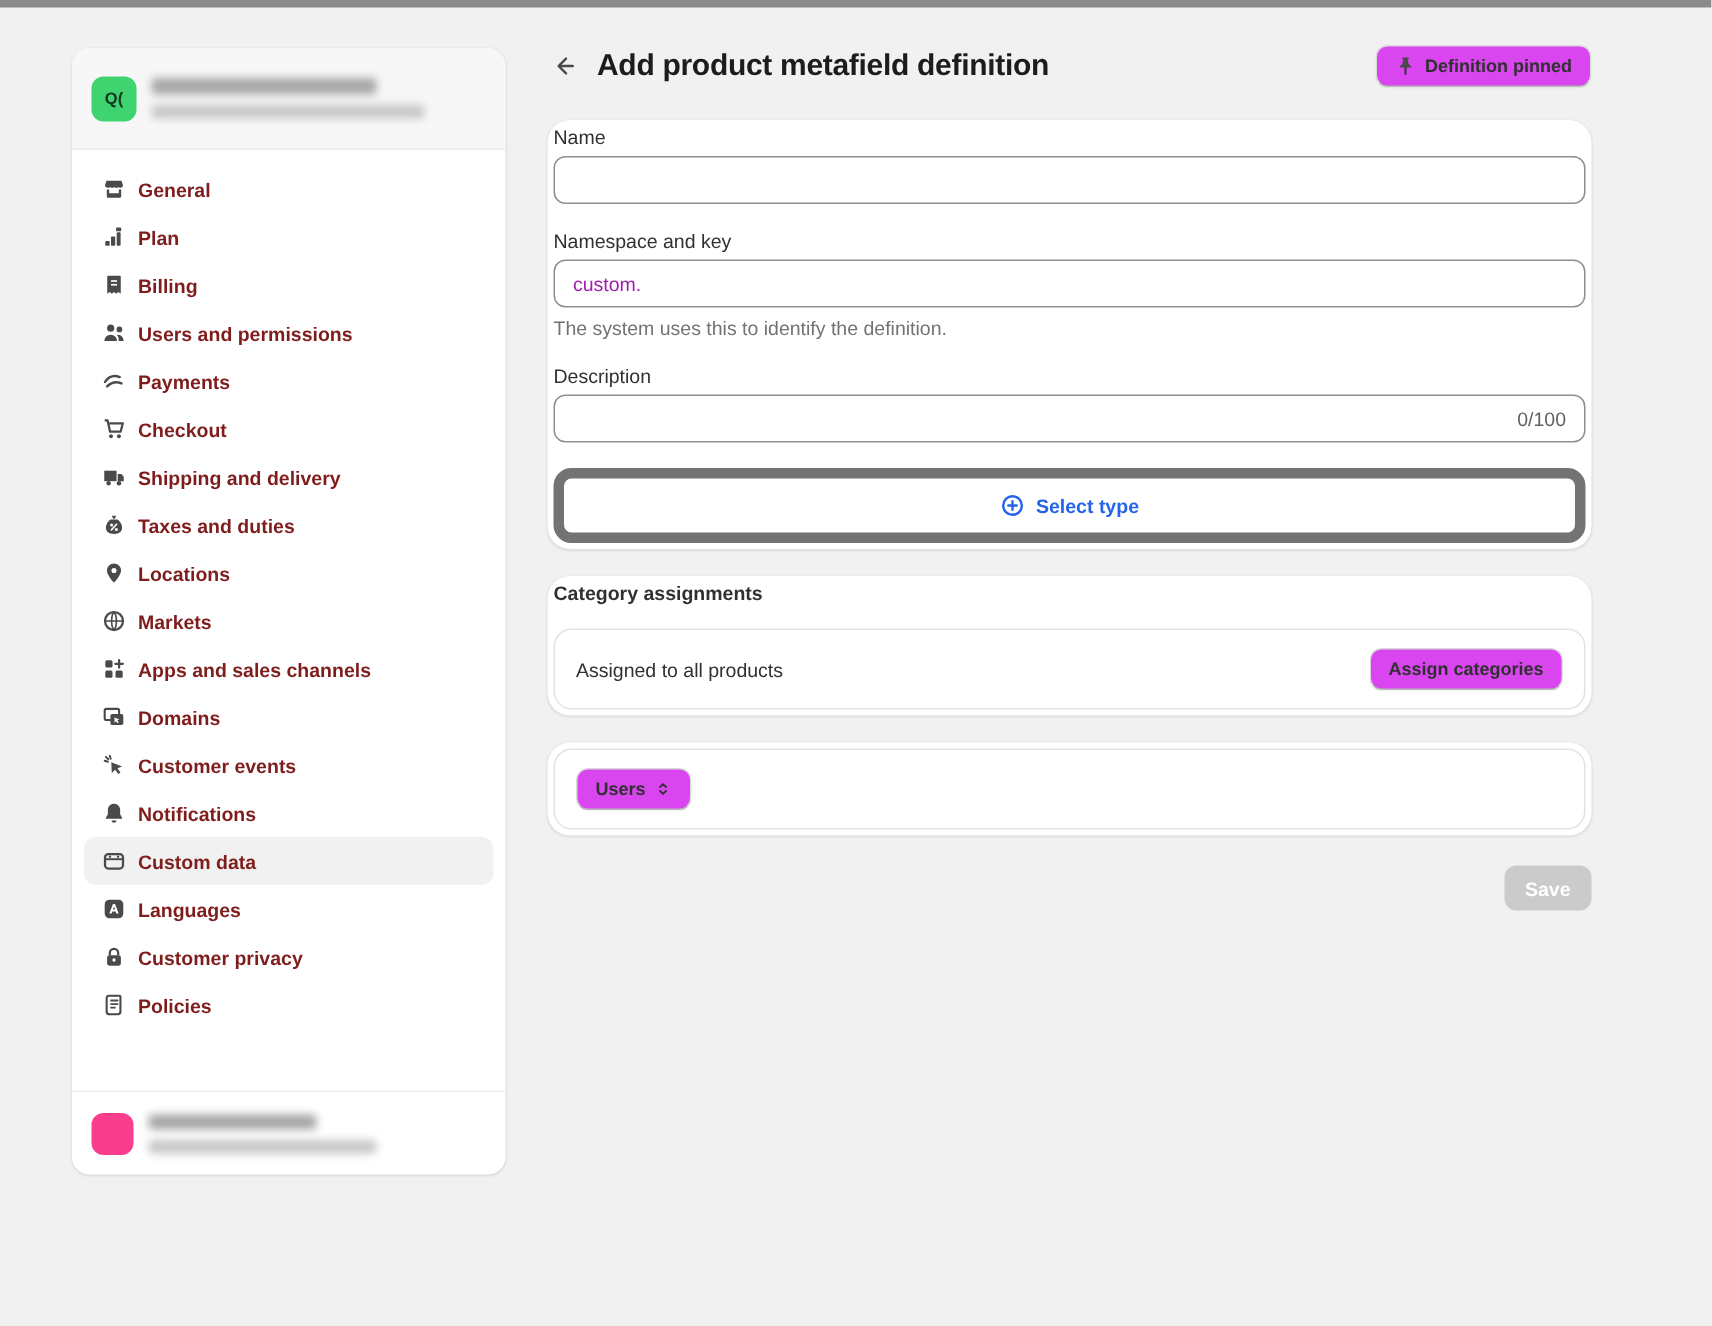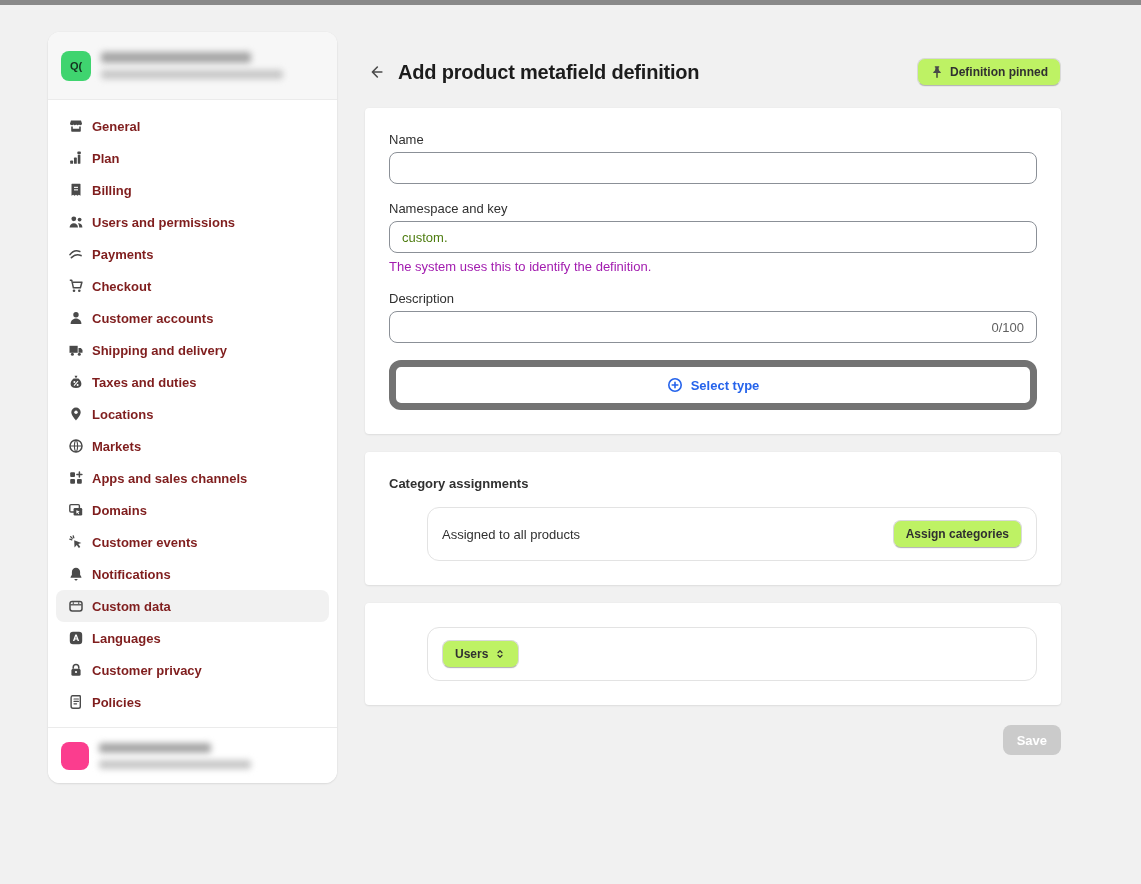--- a/index.html
+++ b/index.html
@@ -41,62 +41,62 @@
   .sb-item.active { background:#f1f1f1; }
   .sb-icon { width:16px; height:16px; color:#4a4a4a; flex:none; }
   .sb-icon svg { width:16px; height:16px; display:block; fill:currentColor; }
   .sb-label { font-size:13px; font-weight:600; color:#7f1d1d; white-space:nowrap; }
   .sb-footer {
     position:absolute; left:0; right:0; bottom:0; height:56px; background:#fff;
     border-top:1px solid #ebebeb; display:flex; align-items:center; gap:10px; padding:0 13px;
   }
 
   
-  .main { position:absolute; left:365px; top:56px; width:696px; }
+  .main { position:absolute; left:365px; top:28px; width:696px; }
   .page-header { display:flex; align-items:center; gap:9px; height:32px; margin-bottom:20px; }
   .back { width:26px; height:26px; margin-left:-2px; border:none; background:transparent; padding:0;
           color:#4a4a4a; display:flex; align-items:center; justify-content:center; cursor:pointer; border-radius:6px; }
   .back svg { width:18px; height:18px; display:block; }
   .title { margin:0; font-size:20px; font-weight:700; color:#1c1c1c; letter-spacing:-.2px; }
 
   .btn {
     display:inline-flex; align-items:center; gap:6px; height:28px; padding:0 12px;
-    background:#bef264; border:1px solid #d9d9d9; border-bottom-color:#b8b8b8; border-radius:8px;
+    background:#d946ef; border:1px solid #d9d9d9; border-bottom-color:#b8b8b8; border-radius:8px;
     font-size:12px; font-weight:600; color:#303030; cursor:pointer;
     box-shadow:0 1px 0 rgba(0,0,0,.04);
   }
   .btn .i svg { width:14px; height:14px; display:block; fill:#4a4a4a; }
   .pinned { margin-left:auto; }
 
   .card {
-    background:#fff; border-radius:4px; padding:24px; margin-bottom:18px;
+    background:#fff; border-radius:15px; padding:4px; margin-bottom:18px;
     box-shadow:0 1px 2px rgba(0,0,0,.08), 0 0 2px rgba(0,0,0,.04);
   }
   .field { margin-bottom:17px; }
   .field label { display:block; font-size:13px; color:#303030; margin-bottom:5px; }
   .txt, .input-shell { width:100%; height:32px; border:1px solid #8b9097; border-radius:8px; background:#fff; }
-  .txt { padding:0 12px; font-size:13px; color:#4d7c0f; outline:none; font-family:inherit; }
+  .txt { padding:0 12px; font-size:13px; color:#a21caf; outline:none; font-family:inherit; }
   .input-shell { display:flex; align-items:center; overflow:hidden; }
   .input-shell input { flex:1; height:100%; border:none; outline:none; padding:0 12px; font-size:13px; color:#303030; font-family:inherit; background:transparent; }
   .counter { padding-right:12px; font-size:13px; color:#616161; }
-  .help { margin:6px 0 0; font-size:13px; color:#a21caf; }
+  .help { margin:6px 0 0; font-size:13px; color:#737373; }
 
   .select-type-box { border:7px solid #737373; border-radius:12px; height:50px;
     display:flex; align-items:center; justify-content:center; }
   .link-btn { display:inline-flex; align-items:center; gap:8px; border:none; background:none; cursor:pointer;
     color:var(--accent-blue,#2563eb); font-size:13px; font-weight:700; font-family:inherit; }
   .link-btn .i svg { width:16px; height:16px; display:block; }
 
   .card h2 { margin:0; font-size:13px; font-weight:700; color:#303030; }
   .card-title-row { display:flex; align-items:center; gap:7px; margin-bottom:16px; }
   .info { color:#8a8a8a; display:flex; }
   .info svg { width:15px; height:15px; display:block; }
   .row-box {
     border:1px solid #e3e3e3; border-radius:12px; padding:12px 14px;
-    display:flex; align-items:center; justify-content:space-between; font-size:13px; color:#303030;margin-left:38px;
+    display:flex; align-items:center; justify-content:space-between; font-size:13px; color:#303030;
   }
   .sub { color:#616161; margin-top:4px; }
   .select .i svg { width:12px; height:12px; }
 
   .save-row { display:flex; justify-content:flex-end; margin-top:20px; }
   .save { height:30px; padding:0 14px; border:none; border-radius:8px;
     background:var(--save-disabled-bg,#cbcbcb); color:#fff; font-size:13px; font-weight:700; font-family:inherit; }
 </style>
 </head>
 <body>
@@ -171,29 +171,20 @@
         <span class="sb-icon">
           <svg viewBox="0 0 16 16">
             <path d="M1.8 2.2h1.9l1.7 7.6h7l1.5-5.6H5" fill="none" stroke="currentColor" stroke-width="1.5" stroke-linejoin="round"></path>
             <circle cx="6" cy="12.8" r="1.3"></circle>
             <circle cx="11.3" cy="12.8" r="1.3"></circle>
           </svg>
         </span>
         <span class="sb-label">Checkout</span>
       </div>
 
-      <div class="sb-item">
-        <span class="sb-icon">
-          <svg viewBox="0 0 16 16">
-            <circle cx="8" cy="4.8" r="2.7"></circle>
-            <path d="M2.6 14c0-3 2.4-5.4 5.4-5.4s5.4 2.4 5.4 5.4z"></path>
-          </svg>
-        </span>
-        <span class="sb-label">Customer accounts</span>
-      </div>
 
       <div class="sb-item">
         <span class="sb-icon">
           <svg viewBox="0 0 16 16">
             <path d="M1.5 3.8h8.2v7H1.5z"></path>
             <path d="M10.5 6h2.4l1.6 1.9v2.9h-4z"></path>
             <circle cx="4.4" cy="12.2" r="1.5"></circle>
             <circle cx="11.3" cy="12.2" r="1.5"></circle>
           </svg>
         </span>

